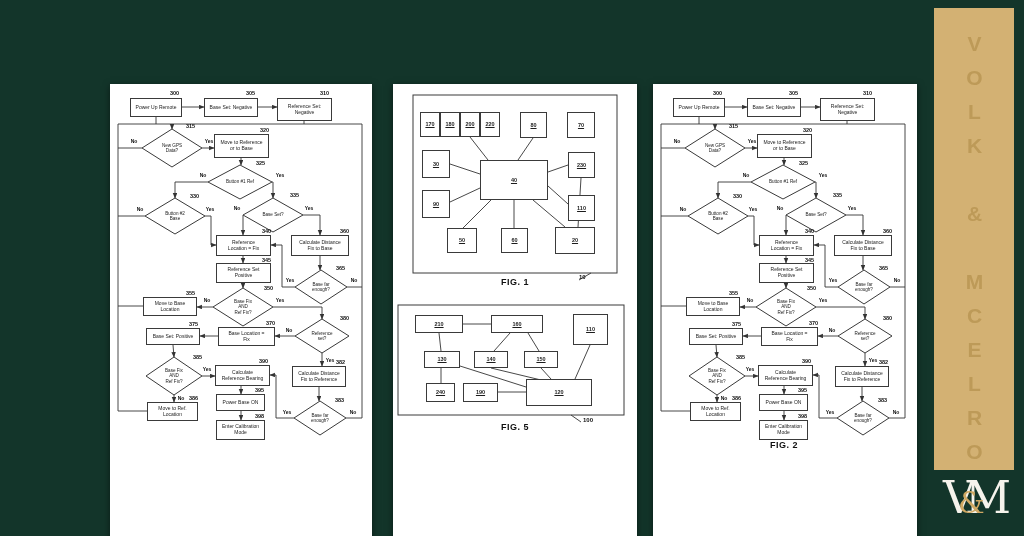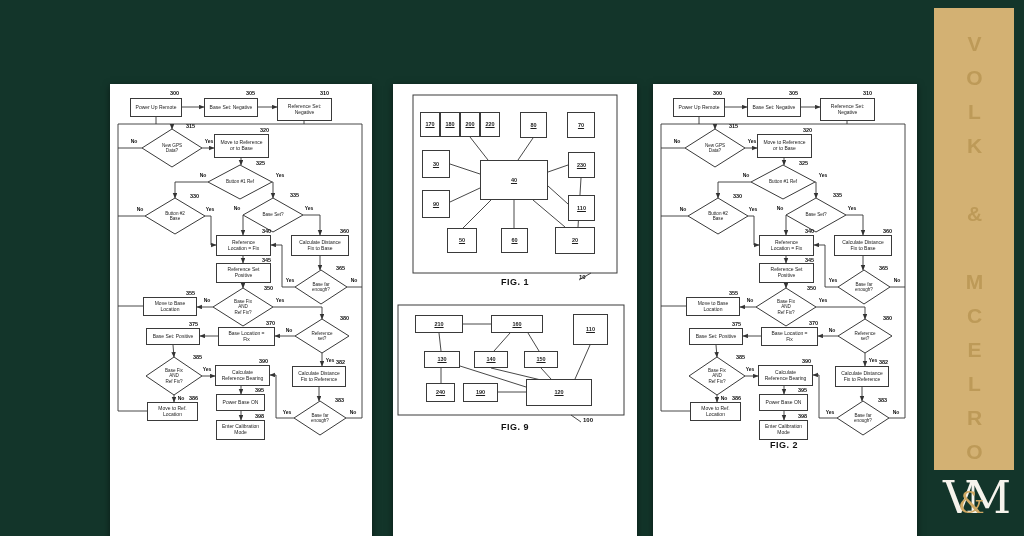--- a/index.html
+++ b/index.html
@@ -205,21 +205,21 @@
       <div class="flow-ref" style="left: 226px; top: 275px;">382</div>
       <div class="flow-ref" style="left: 79px; top: 311px;">386</div>
       <div class="flow-ref" style="left: 145px; top: 303px;">395</div>
       <div class="flow-ref" style="left: 145px; top: 329px;">398</div>
       <div class="flow-ref" style="left: 225px; top: 313px;">383</div>
     </div>
 
   <div class="page page-mid" id="fl-mid">
     <div class="figlab" style="left:98px;top:193px;width:48px">FIG. 1</div>
     <div class="ptr" style="left:186px;top:190px">10</div>
-    <div class="figlab" style="left:98px;top:338px;width:48px">FIG. 9</div>
+    <div class="figlab" style="left:98px;top:338px;width:48px">FIG. 5</div>
     <div class="ptr" style="left:190px;top:333px">100</div>
   <svg width="244" height="372">
         <defs>
           <marker id="fl-mid-arrow" markerWidth="7" markerHeight="7" refX="5.5" refY="2.5" orient="auto">
             <path d="M0,0 L6,2.5 L0,5 z" fill="#333"></path>
           </marker>
         </defs>
         <polyline points="95,76 77,53" fill="none" stroke="#333" stroke-width="0.9"></polyline>
         <polyline points="125,76 140,54" fill="none" stroke="#333" stroke-width="0.9"></polyline>
         <polyline points="87,90 57,80" fill="none" stroke="#333" stroke-width="0.9"></polyline>

